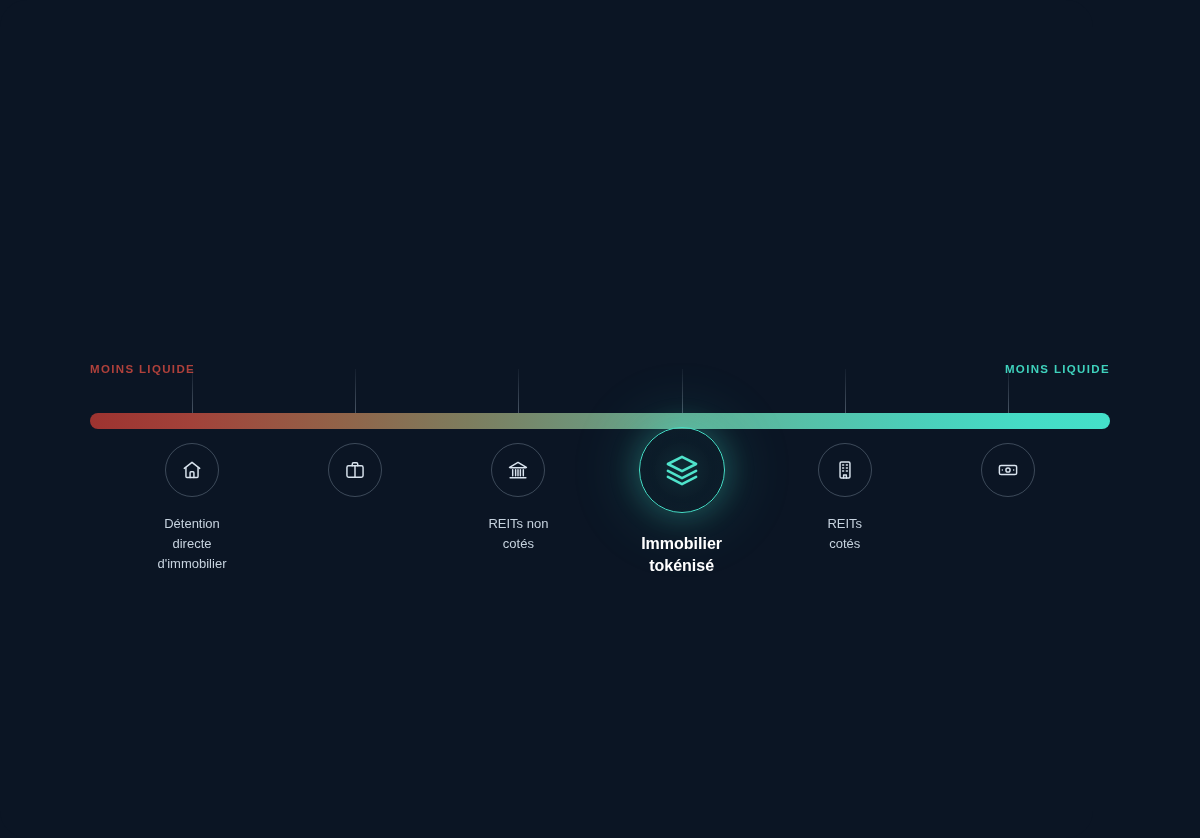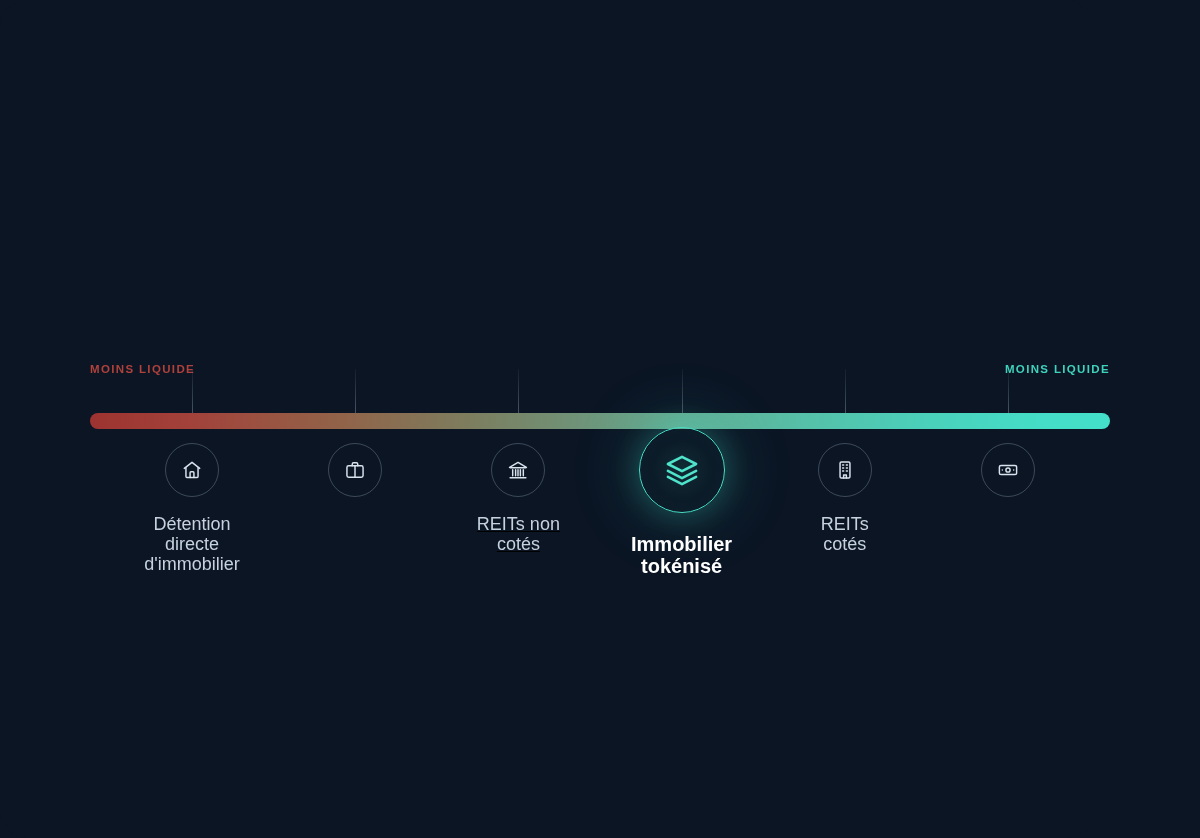--- a/index.html
+++ b/index.html
@@ -101,21 +101,21 @@
   .circle svg polygon {
     stroke:#d9e3ee;
     stroke-width:1.6;
     stroke-linecap:round;
     stroke-linejoin:round;
     fill:none;
   }
 
   .label {
     margin-top:17px;
-    font-size:18px;
+    font-size:13px;
     line-height:20px;
     color:#c6d2de;
     font-weight:400;
     white-space:pre-line;
   }
 
   
   .node.active { top:72px; }
   .node.active .circle {
     width:86px;
@@ -129,21 +129,21 @@
   .node.active .circle svg path,
   .node.active .circle svg polygon,
   .node.active .circle svg polyline {
     stroke:#4fe3cb;
     stroke-width:1.7;
   }
   .node.active .label {
     margin-top:20px;
     color:#ffffff;
     font-weight:700;
-    font-size:20px;
+    font-size:16px;
     line-height:22px;
   }
 </style>
 </head>
 <body>
 
 <div id="stage">
 
   <div id="spectrum">
 
@@ -181,21 +181,21 @@
           <div class="circle">
             <span>
               <svg viewBox="0 0 24 24" width="22" height="22">
                 <rect x="3.2" y="7.4" width="17.6" height="12.4" rx="1.8"></rect>
                 <path d="M9 7.4V5.6a1.4 1.4 0 0 1 1.4-1.4h3.2A1.4 1.4 0 0 1 15 5.6v1.8"></path>
                 <path d="M12 7.8v11.6"></path>
               </svg>
             </span>
           </div>
         </div>
-        <div class="node" style="left: 42%; text-decoration: underline;">
+        <div class="node" style="left: 42%;">
           <div class="circle">
             <span>
               <svg viewBox="0 0 24 24" width="22" height="22">
                 <path d="M2.8 9.2 12 3.8l9.2 5.4"></path>
                 <path d="M3.6 9.6h16.8"></path>
                 <path d="M6.2 11.6v6.6M9.4 11.6v6.6M12 11.6v6.6M14.6 11.6v6.6M17.8 11.6v6.6"></path>
                 <path d="M3.4 20.4h17.2"></path>
               </svg>
             </span>
           </div>

